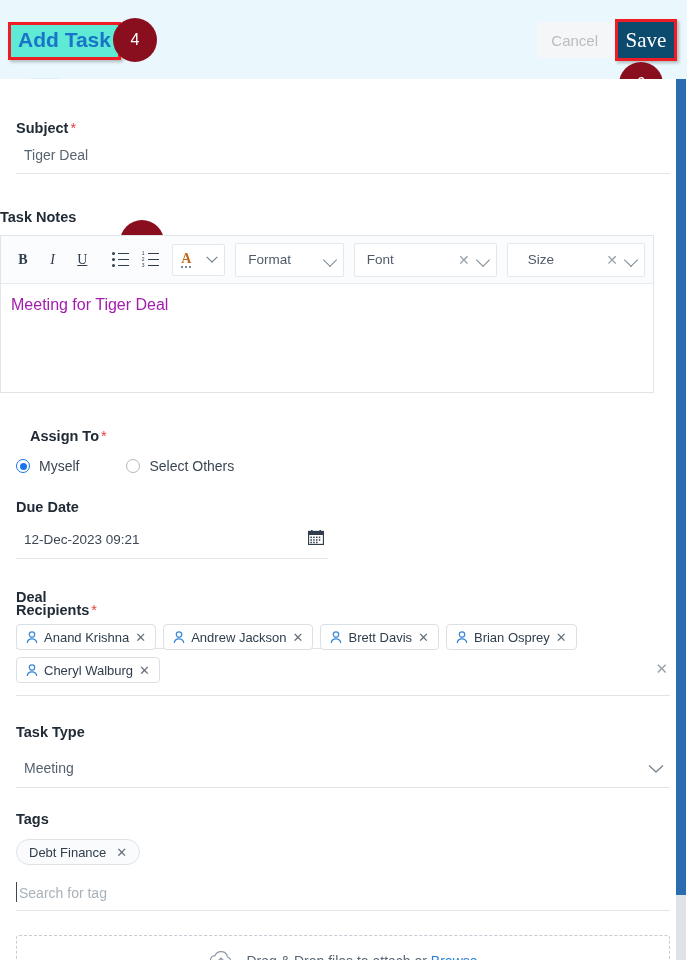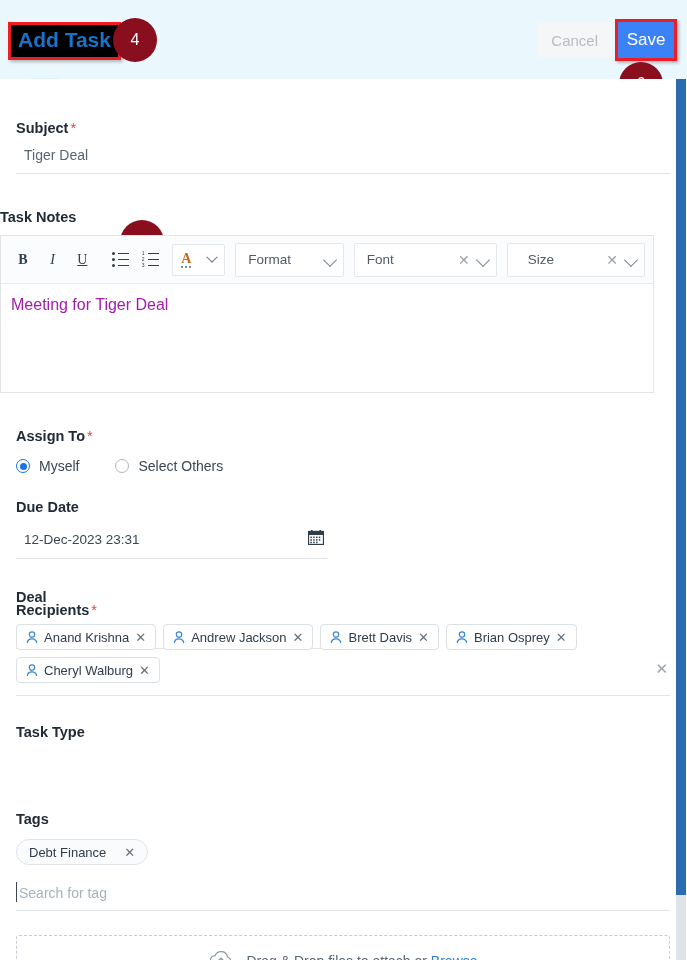--- a/index.html
+++ b/index.html
@@ -26,21 +26,21 @@
   .header-arrow {
     position: absolute; left: 30px; top: 78px;
     width: 0; height: 0;
     border-left: 15px solid transparent;
     border-right: 15px solid transparent;
     border-top: 13px solid #dcf1fb;
   }
   .title-annot {
     position: absolute; left: 8px; top: 22px;
     padding: 4px 7px 6px 7px;
-    background: #000000;
+    background: #5eead4;
     border: 3px solid #ee1c25;
     box-shadow: 2px 2px 3px rgba(0,0,0,0.25);
   }
   .title-text {
     font-size: 21px; font-weight: bold;
     color: #1a73c8; line-height: 22px;
     white-space: nowrap;
   }
   .badge {
     position: absolute;
@@ -66,27 +66,27 @@
   }
   .save-annot {
     position: absolute; left: 615px; top: 19px;
     width: 62px; height: 42px;
     border: 3px solid #ee1c25;
     box-shadow: 2px 2px 3px rgba(0,0,0,0.25);
     padding: 0;
   }
   .save-btn {
     width: 100%; height: 100%;
-    background: #3b82f6;
+    background: #0c4a6e;
     color: #ffffff;
-    font-size: 17px; font-weight: normal;
+    font-size: 21px; font-weight: normal;
     border: none;
     display: flex; align-items: center; justify-content: center;
     cursor: pointer;
-    font-family: Liberation Sans, sans-serif;
+    font-family: Liberation Serif, serif;
   }
 
   
   .body {
     position: absolute; left: 0; top: 79px;
     width: 670px; height: 881px;
     background: #ffffff;
     padding: 0 16px;
   }
   .field-label {
@@ -190,22 +190,22 @@
 
   
   .li-icon { display:flex; flex-direction:column; justify-content:center; gap:3px; }
   .li-row { display:flex; align-items:center; gap:3px; }
   .li-dot { width:3px; height:3px; background:#2f3d4c; border-radius:50%; }
   .li-num { font-size:5px; color:#2f3d4c; width:4px; font-family:"Liberation Sans",sans-serif; line-height:3px;}
   .li-line { width:11px; height:1.6px; background:#2f3d4c; }
 
   
   .assign-wrap { position: absolute; left: 16px; top: 349px; width: 654px; }
-  .assign-wrap .field-label { margin-bottom: 14px; }
-  .radios { display: flex; gap: 36px; }
+  .assign-wrap .field-label { margin-bottom: 14px; margin-left: 14px; }
+  .radios { display: flex; gap: 47px; }
   .radio-item { display: flex; align-items: center; gap: 9px; cursor: pointer; }
   .radio-dot {
     width: 14px; height: 14px; border-radius: 50%;
     border: 1.5px solid #b0b8bf; background: #fff;
     display: flex; align-items: center; justify-content: center;
   }
   .radio-dot.on { border: 1.5px solid #1a73e8; }
   .radio-dot.on::after {
     content: ""; width: 7px; height: 7px; border-radius: 50%;
     background: #1a73e8;
@@ -255,21 +255,21 @@
     border-bottom: 1px solid #e2e5e8;
     height: 40px; display: flex; align-items: center;
   }
   .sel-val { font-size: 14px; color: #54616d; padding-left: 8px; }
   .sel-chev { position: absolute; right: 6px; top: 12px; }
 
   
   .tags-wrap { position: absolute; left: 16px; top: 732px; width: 654px; }
   .tags-wrap .field-label { margin-bottom: 12px; }
   .tag-chip {
-    display: inline-flex; align-items: center; gap: 18px;
+    display: inline-flex; align-items: center; gap: 10px;
     height: 26px; padding: 0 12px;
     border: 1px solid #dfe3e8; border-radius: 14px;
     background: #fafbfc;
     font-size: 13px; color: #2f3d4c;
   }
   .tag-search {
     margin-top: 10px;
     border-bottom: 1px solid #e2e5e8;
     height: 36px; display: flex; align-items: center;
     position: relative;
@@ -425,21 +425,21 @@
           <span class="radio-dot"></span>
           <span class="radio-lbl">Select Others</span>
         </div>
       </div>
     </div>
 
     <div class="row2">
       <div class="col">
         <div class="field-label">Due Date</div>
         <div class="date-field">
-          <span class="date-val">12-Dec-2023 23:31</span>
+          <span class="date-val">12-Dec-2023 09:21</span>
           <span class="cal-icon">
             <svg width="16" height="15" viewBox="0 0 16 15">
               <rect x="0.5" y="1.5" width="15" height="13" fill="none" stroke="#2f3d4c" stroke-width="1.3"></rect>
               <rect x="0.5" y="1.5" width="15" height="3.5" fill="#2f3d4c"></rect>
               <rect x="3" y="0" width="1.6" height="3" fill="#2f3d4c"></rect>
               <rect x="11.4" y="0" width="1.6" height="3" fill="#2f3d4c"></rect>
               <g fill="#2f3d4c">
                 <rect x="2.4" y="6.6" width="1.5" height="1.5"></rect>
                   <rect x="5.2" y="6.6" width="1.5" height="1.5"></rect>
                 <rect x="8" y="6.6" width="1.5" height="1.5"></rect>
@@ -518,20 +518,28 @@
             <span>Cheryl Walburg</span>
             <span class="chip-x">✕</span>
           </div>
         </div>
         <span class="clear-all">✕</span>
       </div>
     </div>
 
     <div class="ttype-wrap">
       <div class="field-label">Task Type</div>
+      <div class="sel-field">
+        <span class="sel-val">Meeting</span>
+        <span class="sel-chev">
+          <svg width="16" height="10" viewBox="0 0 16 10">
+              <polyline points="1,1.5 8,8 15,1.5" fill="none" stroke="#7b8894" stroke-width="1.4"></polyline>
+            </svg>
+        </span>
+      </div>
     </div>
 
     <div class="tags-wrap">
       <div class="field-label">Tags</div>
       <div>
         <span class="tag-chip">
           <span>Debt Finance</span>
           <span class="chip-x">✕</span>
         </span>
       </div>

